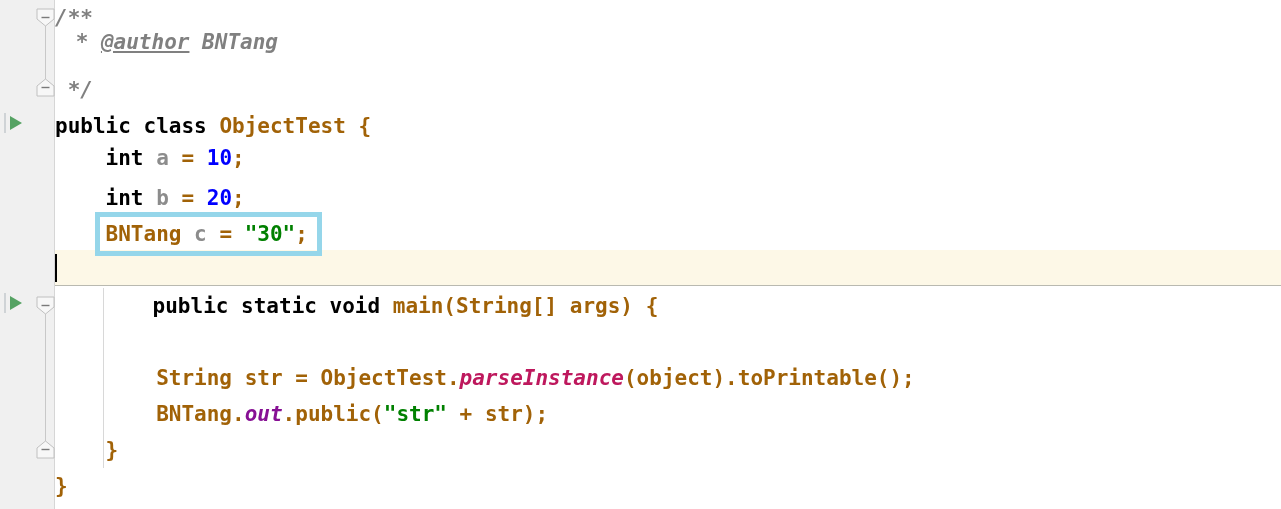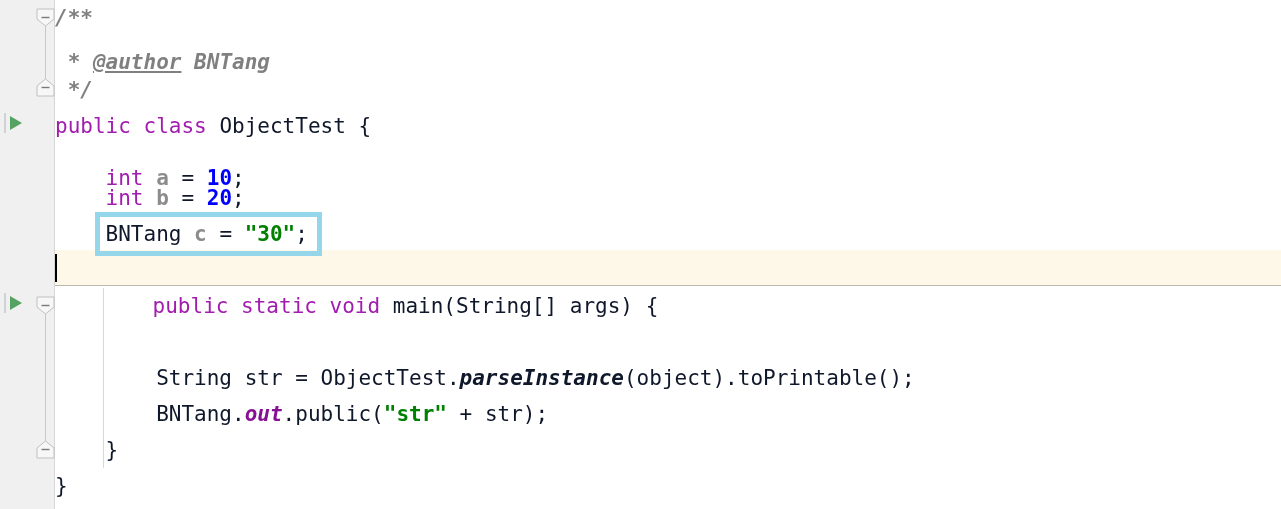--- a/index.html
+++ b/index.html
@@ -127,26 +127,26 @@
     position: absolute;
     left: 95px; top: 212px;
     width: 227px; height: 44px;
     border: 5px solid #95d6ea;
     background: transparent;
     box-sizing: border-box;
     z-index: 6;
   }
 
   
-  .kw      { color: #a21caf; font-weight: normal; }
+  .kw      { color: #000000; font-weight: bold; }
   .num     { color: #0000ff; font-weight: bold; }
   .str     { color: #008000; font-weight: bold; }
   .field   { color: #8c8c8c; font-weight: bold; }
-  .plain   { color: #0f172a; font-weight: normal; }
-  .static-m{ color: #0f172a; font-weight: bold; font-style: italic; }
+  .plain   { color: #a16207; font-weight: bold; }
+  .static-m{ color: #be185d; font-weight: bold; font-style: italic; }
   .static-f{ color: #871094; font-weight: bold; font-style: italic; }
   .cmt     { color: #808080; font-weight: bold; font-style: italic; }
   .cmt-tag { color: #808080; font-weight: bold; font-style: italic; text-decoration: underline; }
   .cmt-val { color: #808080; font-weight: bold; font-style: italic; }
 </style>
 </head>
 <body>
 
 <div id="editor">
 
@@ -186,24 +186,24 @@
         <span class="bar"></span>
         <svg width="16" height="16" viewBox="0 0 16 16">
           <polygon points="2,1 14,8 2,15" fill="#55a263"></polygon>
         </svg>
       </div>
     </div>
 
   <div id="code">
       <div class="indent-guide" style="left: 48px; top: 288px; height: 180px;"></div>
       <div class="line" style="top: 0px;"><span class="cmt">/**</span></div>
-      <div class="line" style="top: 44px;"><span class="cmt"> * </span><span class="cmt-tag">@author</span><span class="cmt-val"> BNTang</span></div>
+      <div class="line" style="top: 24px; padding-left: 8px;"><span class="cmt"> * </span><span class="cmt-tag">@author</span><span class="cmt-val"> BNTang</span></div>
       <div class="line" style="top: 72px;"><span class="cmt"> */</span></div>
       <div class="line" style="top: 108px;"><span class="kw">public class </span><span class="plain">ObjectTest {</span></div>
-      <div class="line" style="top: 160px;"><span class="plain">    </span><span class="kw">int </span><span class="field">a</span><span class="plain"> = </span><span class="num">10</span><span class="plain">;</span></div>
+      <div class="line" style="top: 140px;"><span class="plain">    </span><span class="kw">int </span><span class="field">a</span><span class="plain"> = </span><span class="num">10</span><span class="plain">;</span></div>
       <div class="line" style="top: 180px;"><span class="plain">    </span><span class="kw">int </span><span class="field">b</span><span class="plain"> = </span><span class="num">20</span><span class="plain">;</span></div>
       <div class="line" style="top: 216px;"><span class="plain">    BNTang </span><span class="field">c</span><span class="plain"> = </span><span class="str">"30"</span><span class="plain">;</span></div>
       <div class="line" style="top: 252px;"><span class="plain"></span></div>
       <div class="line" style="top: 288px; padding-left: 47px;"><span class="plain">    </span><span class="kw">public static void </span><span class="plain">main(String[] args) {</span></div>
       <div class="line" style="top: 360px;"><span class="plain">        String str = ObjectTest.</span><span class="static-m">parseInstance</span><span class="plain">(object).toPrintable();</span></div>
       <div class="line" style="top: 396px;"><span class="plain">        BNTang.</span><span class="static-f">out</span><span class="plain">.public(</span><span class="str">"str"</span><span class="plain"> + str);</span></div>
       <div class="line" style="top: 432px;"><span class="plain">    }</span></div>
       <div class="line" style="top: 468px;"><span class="plain">}</span></div>
     </div>
 

